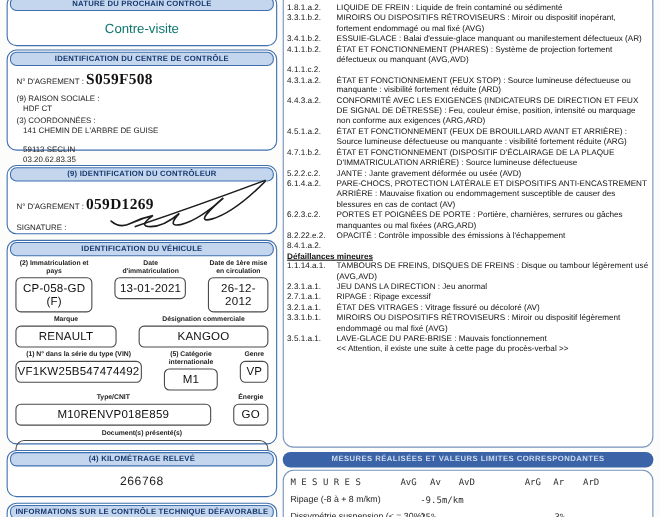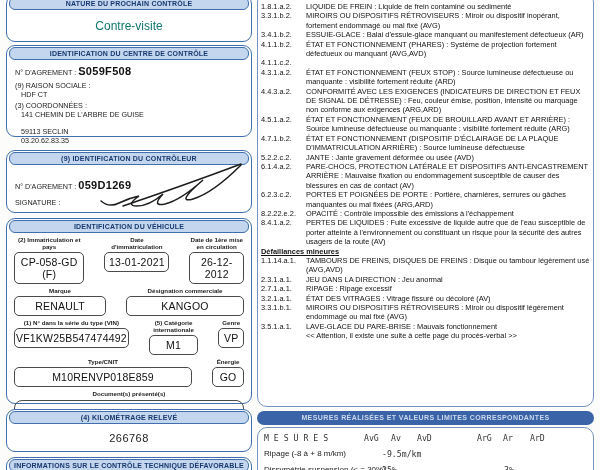--- a/index.html
+++ b/index.html
@@ -16,21 +16,21 @@
   #sec-centre{top:45px;height:92px;}
   #sec-controleur{top:150px;height:63px;}
   #sec-vehicule{top:218px;height:186px;}
   #sec-km{top:409px;height:43px;}
   #sec-info{top:457px;height:30px;}
   .nature-value{text-align:center;font-size:12px;margin-top:9px;color:#0f766e;}
   .lbl{font-size:7.2px;color:#222;padding-left:8px;line-height:9px;}
   .sub{font-size:7.2px;color:#222;padding-left:14px;line-height:9px;}
   .gap{margin-top:8px;}
   .row-agr{padding-left:8px;margin-top:5px;font-size:7.2px;color:#222;}
-  .val-bold{font-size:11px;font-weight:bold;color:#111;letter-spacing:.3px;}
+  .val-bold{font-size:14px;font-weight:bold;color:#111;letter-spacing:.3px;font-family:Liberation Serif, serif;}
   #sec-controleur .row-agr{margin-top:14px;}
   #sec-controleur .sig{margin-top:7px;}
   .sig-svg{position:absolute;left:88px;top:6px;}
   
   .vrow{display:flex;gap:20px;padding:0 7px;margin-top:3px;}
   .vf{text-align:center;}
   .vf .flab{font-size:6.2px;font-weight:bold;color:#222;line-height:7px;margin-bottom:2px;}
   .vbox{border:1px solid #4a4a4a;border-radius:5px;font-size:10.5px;color:#111;
         padding:3px 1px;background:#fff;letter-spacing:.2px;}
   .w-reg{width:80px;} .w-d1{width:74px;} .w-d2{width:62px;}
@@ -230,21 +230,20 @@
         <span class="txt">PORTES ET POIGNÉES DE PORTE : Portière, charnières, serrures ou gâches manquantes ou mal fixées (ARG,ARD)</span>
       </div>
 
       <div class="ditem">
         <span class="code">8.2.22.e.2.</span>
         <span class="txt">OPACITÉ : Contrôle impossible des émissions à l'échappement</span>
       </div>
 
       <div class="ditem">
         <span class="code">8.4.1.a.2.</span>
-        <span class="txt">PERTES DE LIQUIDES : Fuite excessive de liquide autre que de l'eau susceptible de porter atteinte à l'environnement ou constituant un risque pour la sécurité des autres usagers de la route (AV)</span>
       </div>
     </div>
   <div class="minor-title">Défaillances mineures</div>
   <div>
 
       <div class="ditem">
         <span class="code">1.1.14.a.1.</span>
         <span class="txt">TAMBOURS DE FREINS, DISQUES DE FREINS : Disque ou tambour légèrement usé (AVG,AVD)</span>
       </div>
 

